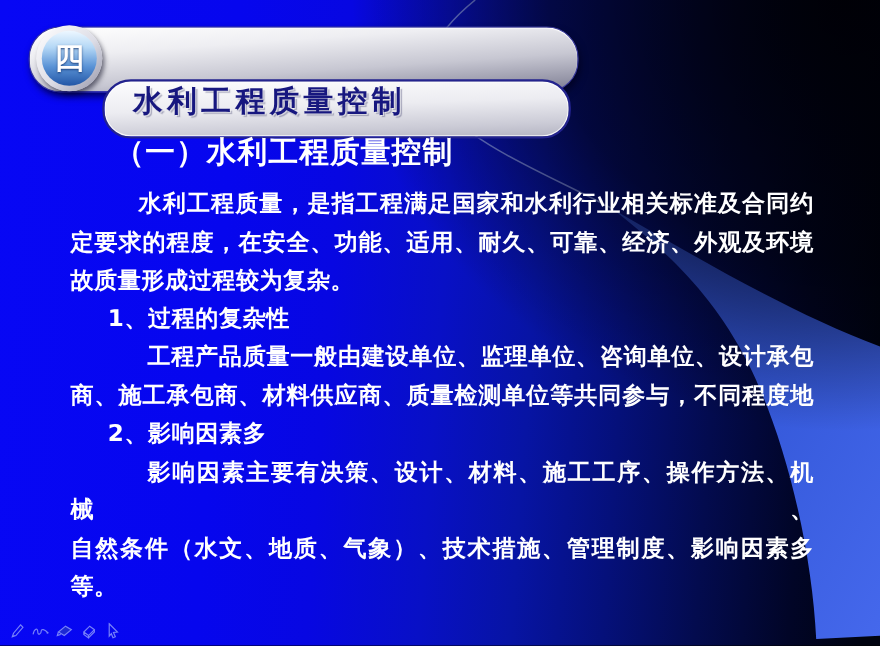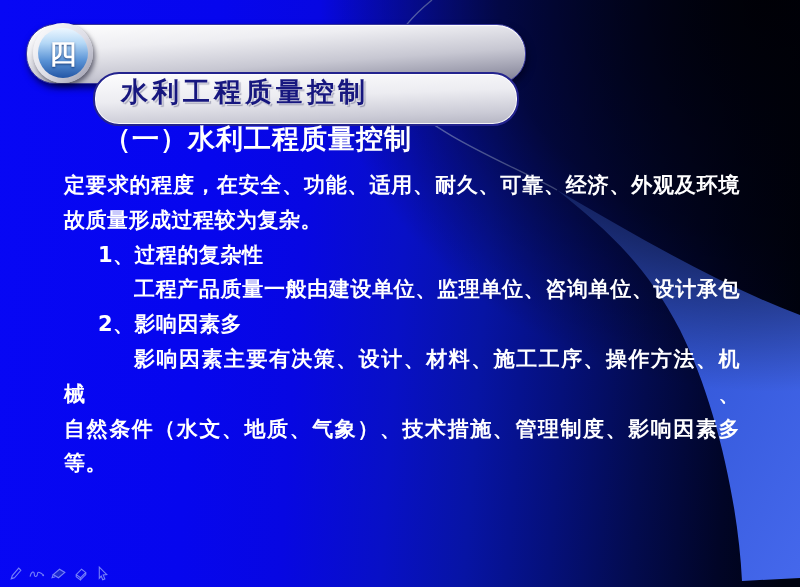--- a/index.html
+++ b/index.html
@@ -100,24 +100,26 @@
     </div>
     <div class="badge-circle">
       <div class="badge-inner">
         <span class="badge-char">四</span>
       </div>
     </div>
   </div>
 
   <div class="content">
     <div class="heading">（一）水利工程质量控制</div>
+    <div class="bl fill ind-p">水利工程质量，是指工程满足国家和水利行业相关标准及合同约</div>
     <div class="bl fill">定要求的程度，在安全、功能、适用、耐久、可靠、经济、外观及环境</div>
     <div class="bl">故质量形成过程较为复杂。</div>
     <div class="bl ind-num">1、过程的复杂性</div>
     <div class="bl fill ind-sub">工程产品质量一般由建设单位、监理单位、咨询单位、设计承包</div>
+    <div class="bl fill">商、施工承包商、材料供应商、质量检测单位等共同参与，不同程度地</div>
     <div class="bl ind-num">2、影响因素多</div>
     <div class="bl fill ind-sub">影响因素主要有决策、设计、材料、施工工序、操作方法、机械、</div>
     <div class="bl fill">自然条件（水文、地质、气象）、技术措施、管理制度、影响因素多</div>
     <div class="bl">等。</div>
   </div>
 
   <div class="anno-bar">
     <svg width="15" height="15" viewBox="0 0 14 14">
       <path d="M3,12 L4,9 L10,2 L12,4 L6,11 Z M3,12 L5,11" fill="none" stroke="#93A0FA" stroke-width="1"></path>
     </svg>

